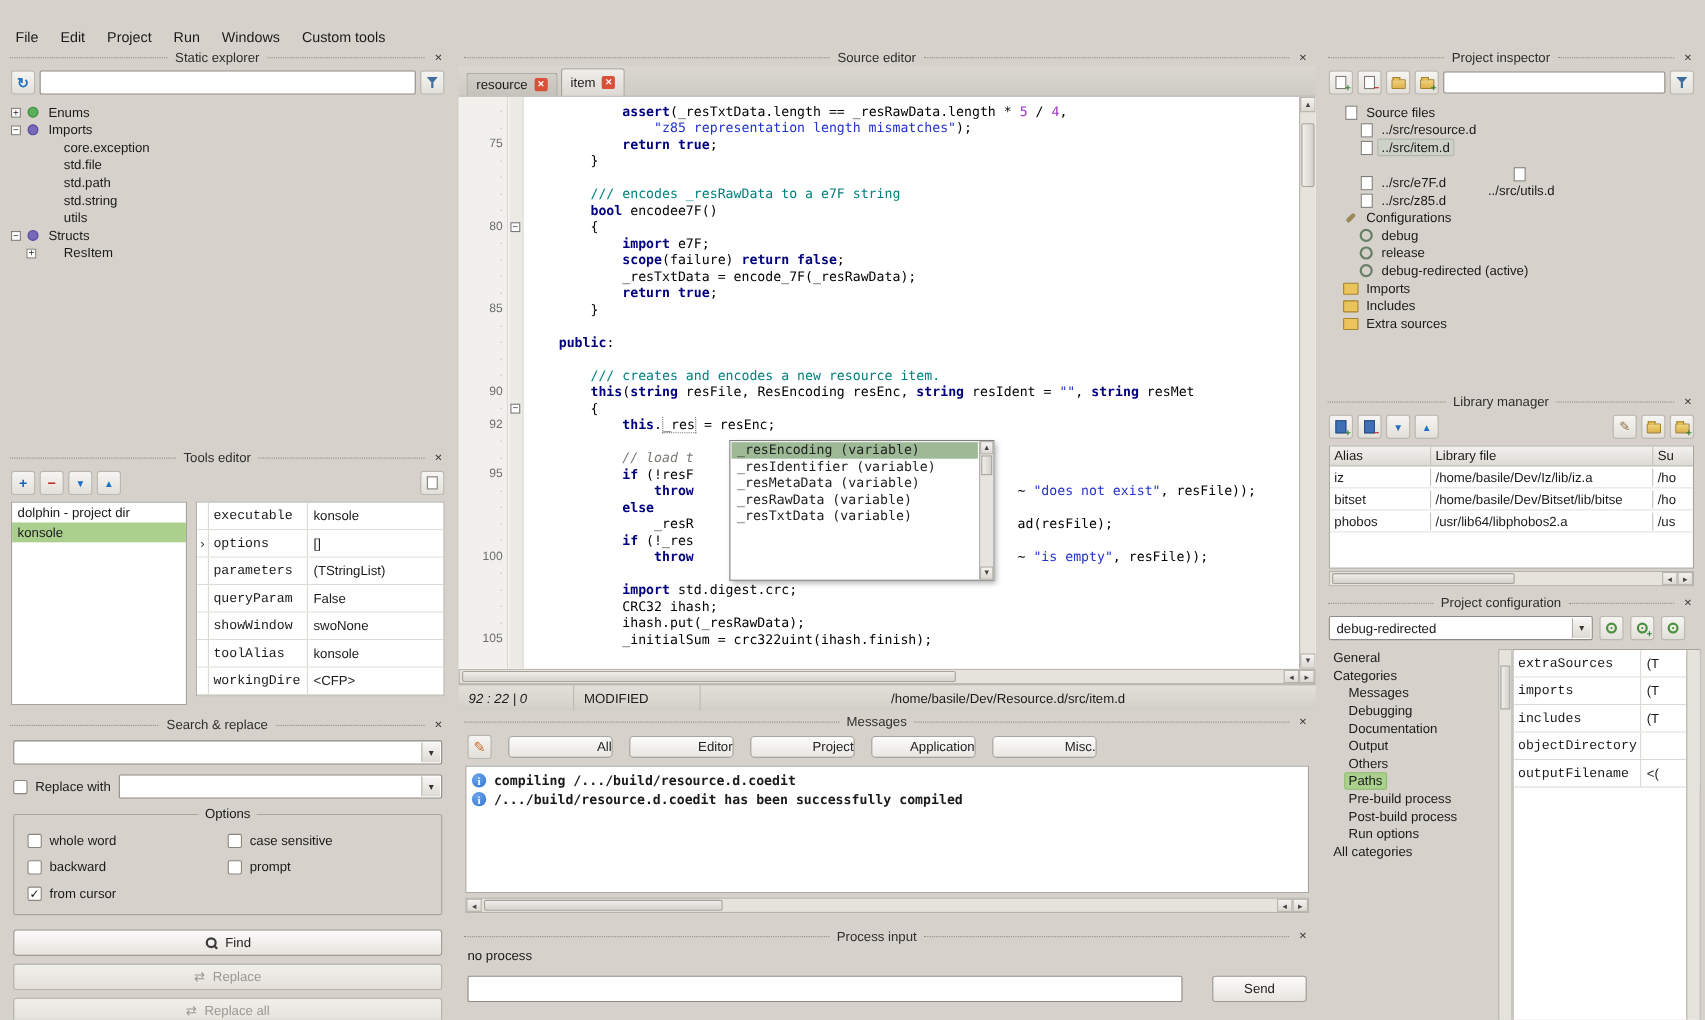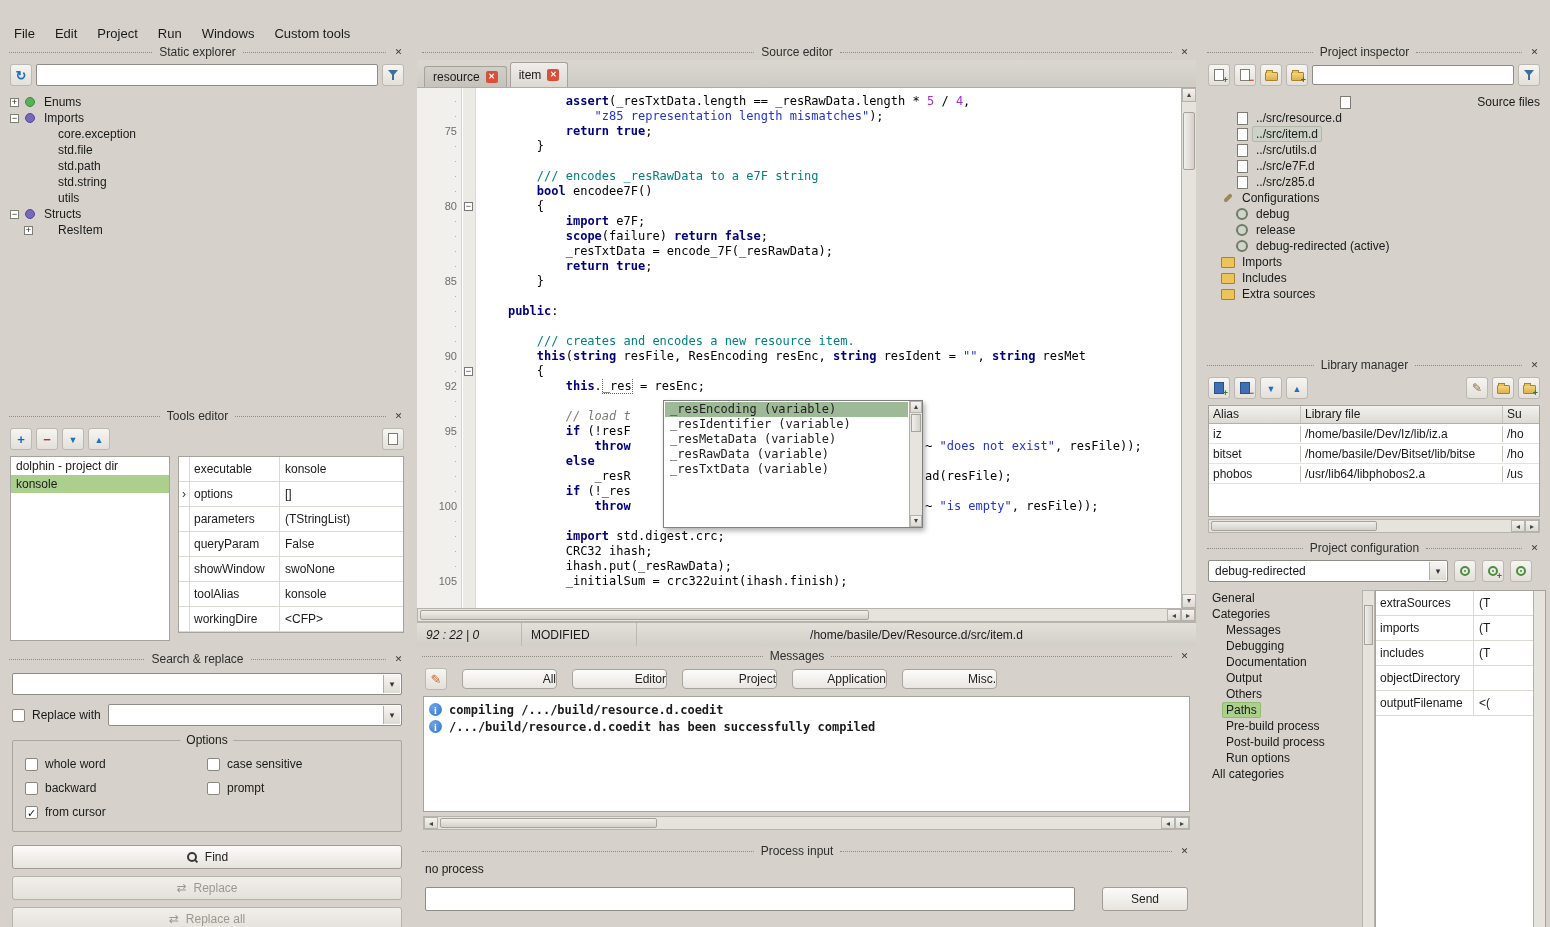--- a/index.html
+++ b/index.html
@@ -75,21 +75,21 @@
 .ic-struct::before{content:"";width:8px;height:8px;border-radius:50%;background:#7868b8;border:1px solid #55489a;display:block;}
 .ic-page::before{content:"";width:9px;height:11px;background:#fff;border:1px solid #7f7c75;display:block;}
 .ic-folder::before{content:"";width:12px;height:9px;background:#ecc45c;border:1px solid #a5832f;display:block;border-radius:1px;}
 .ic-gear::before{content:"";width:8px;height:8px;border:2px solid #667f66;border-radius:50%;display:block;}
 .ic-wrench::before{content:"";width:10px;height:4px;background:#9a8a5a;border-radius:2px;transform:rotate(-45deg);display:block;}
 
 
 .pg{background:#fff;border:1px solid #a6a39c;}
 .pg-row{display:flex;height:25px;border-bottom:1px solid #dcd9d3;background:#fff;}
 .pg-mark{width:11px;border-right:1px solid #dcd9d3;text-align:center;line-height:24px;color:#333;flex:none;}
-.pg-name{width:90px;border-right:1px solid #dcd9d3;padding:5px 4px 0;overflow:hidden;white-space:nowrap;flex:none;}
+.pg-name{width:90px;border-right:1px solid #dcd9d3;padding:5px 4px 0;overflow:hidden;white-space:nowrap;flex:none;font-family:Liberation Mono, monospace;}
 .pg-value{flex:1;padding:5px 5px 0;overflow:hidden;white-space:nowrap;}
 
 
 .hscroll{display:flex;align-items:stretch;height:14px;background:#e6e3dd;border:1px solid #b6b3ac;}
 .sb-btn{width:14px;text-align:center;font-size:8px;line-height:12px;color:#444;background:linear-gradient(#f4f3f0,#dcd9d2);border:1px solid #b6b3ac;flex:none;}
 .sb-left::before{content:"◂";}
 .sb-right::before{content:"▸";}
 .sb-up::before{content:"▴";}
 .sb-down::before{content:"▾";}
 .sb-track{flex:1;position:relative;}
@@ -140,21 +140,21 @@
 .foldm{width:14px;flex:none;position:relative;}
 .fbox{position:absolute;left:2px;top:3px;width:9px;height:9px;border:1px solid #777;background:#fff;font-size:9px;line-height:7px;text-align:center;color:#333;}
 .ctext{flex:1;white-space:pre;position:relative;padding-left:3px;overflow:hidden;font:12px/15px "DejaVu Sans Mono",monospace;color:#000;}
 .ctext .k{color:#00007f;font-weight:bold;}
 .ctext .s{color:#2233cc;}
 .ctext .n{color:#a231c9;}
 .ctext .c{color:#00807f;}
 .ctext .lc{color:#7a7a72;font-style:italic;}
 .ctext .box{border:1px dotted #666;}
 .rfrag{position:absolute;top:0;white-space:pre;}
-.popup{position:absolute;left:246px;top:312px;width:260px;height:128px;background:#fff;border:1px solid #7f7f7f;box-shadow:2px 3px 5px rgba(0,0,0,.3);z-index:6;}
+.popup{position:absolute;left:246px;top:312px;width:241px;height:128px;background:#fff;border:1px solid #7f7f7f;box-shadow:2px 3px 5px rgba(0,0,0,.3);z-index:6;}
 .pop-items{position:absolute;left:1px;top:1px;right:14px;}
 .pop-row{height:15px;line-height:15px;font:12px "DejaVu Sans Mono",monospace;padding-left:5px;white-space:pre;color:#222;}
 .pop-row.on{background:#9db996;}
 .pop-sb{position:absolute;top:0;right:0;bottom:0;width:13px;background:#e7e4df;border-left:1px solid #b3b0a9;display:flex;flex-direction:column;}
 .pop-sb .sb-btn{width:100%;height:12px;line-height:10px;}
 .pop-thumb{margin:1px;height:18px;background:linear-gradient(90deg,#f1efec,#d4d1ca);border:1px solid #a6a39c;}
 #p-editor .hscroll{margin:0;}
 .statusbar{display:flex;height:24px;background:linear-gradient(#e3e0da,#d2cfc8);border-top:1px solid #b6b3ac;align-items:center;font-size:12px;}
 .st-cell{padding:0 9px;border-right:1px solid #bcb9b2;height:100%;display:flex;align-items:center;white-space:nowrap;}
 .st-c1{min-width:105px;font-style:italic;}
@@ -194,21 +194,21 @@
 
 #p-conf{left:1202px;top:540px;width:344px;height:383px;}
 .conf-toolrow{display:flex;gap:6px;align-items:center;padding:4px 6px;}
 .conf-toolrow .combo{width:240px;flex:none;}
 .conf-body{display:flex;padding:4px 0 0 2px;height:352px;}
 .cat-tree{width:158px;overflow:hidden;}
 .cat-row{display:flex;align-items:center;height:16px;white-space:nowrap;}
 .vscroll2{width:13px;background:#e6e3dd;border:1px solid #b6b3ac;position:relative;flex:none;}
 .vthumb2{position:absolute;left:1px;right:1px;top:14px;height:40px;background:linear-gradient(90deg,#f1efec,#d4d1ca);border:1px solid #a6a39c;}
 .conf-grid{flex:1;background:#fff;border:1px solid #a6a39c;position:relative;overflow:hidden;}
-.conf-grid .pg-name{width:98px;}
+.conf-grid .pg-name{width:116px;}
 .conf-vsb{position:absolute;top:0;right:0;bottom:0;width:12px;background:#e6e3dd;border-left:1px solid #b6b3ac;}
 </style>
 </head>
 <body>
 
 <div class="app">
 
 
   <div class="menubar">
 
@@ -751,39 +751,39 @@
           <span class="folder-g"></span>
           <span class="ov plus">+</span>
         </span>
       <input class="inp" value="" style="">
       <span class="tbtn">
           <span class="funnel"></span>
         </span>
     </div>
     <div class="treebox">
 
-        <div class="trow" style="padding-left: 4px; justify-content: space-between;">
+        <div class="trow" style="padding-left: 4px;">
           <span class="texp" style="visibility: hidden;"></span>
           <span class="tico ic-page"></span>
           <span class="tlabel">Source files</span>
         </div>
 
         <div class="trow" style="padding-left: 18px;">
           <span class="texp" style="visibility: hidden;"></span>
           <span class="tico ic-page"></span>
           <span class="tlabel">../src/resource.d</span>
         </div>
 
         <div class="trow" style="padding-left: 18px;">
           <span class="texp" style="visibility: hidden;"></span>
           <span class="tico ic-page"></span>
           <span class="tlabel sel-gray">../src/item.d</span>
         </div>
 
-        <div class="trow" style="padding-left: 18px;">
+        <div class="trow" style="padding-left: 18px; flex-direction: column;">
           <span class="texp" style="visibility: hidden;"></span>
           <span class="tico ic-page"></span>
           <span class="tlabel">../src/utils.d</span>
         </div>
 
         <div class="trow" style="padding-left: 18px;">
           <span class="texp" style="visibility: hidden;"></span>
           <span class="tico ic-page"></span>
           <span class="tlabel">../src/e7F.d</span>
         </div>

